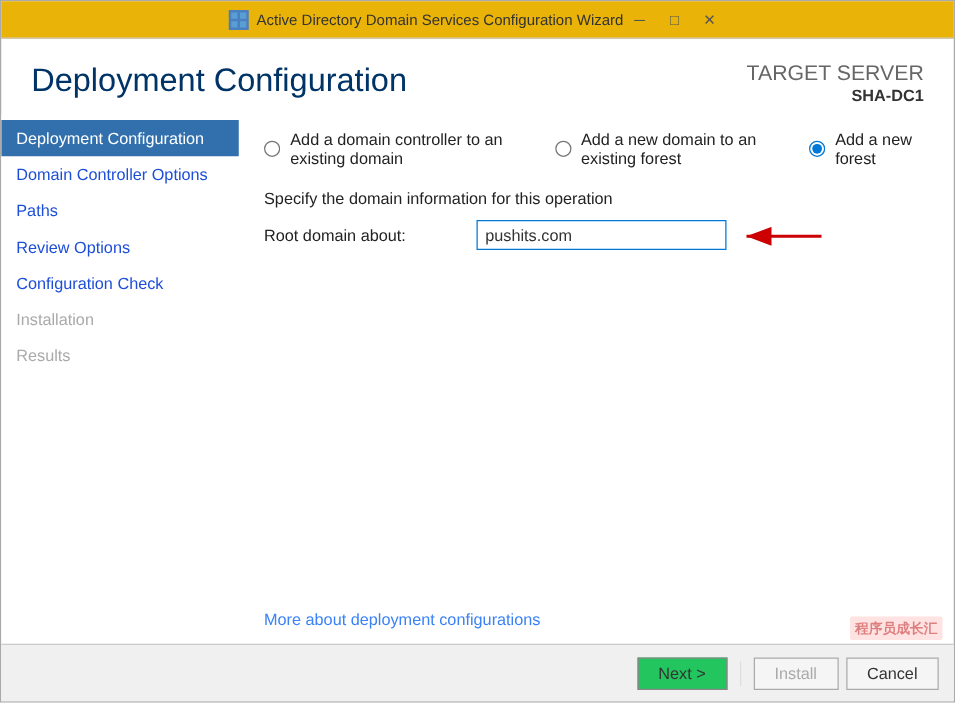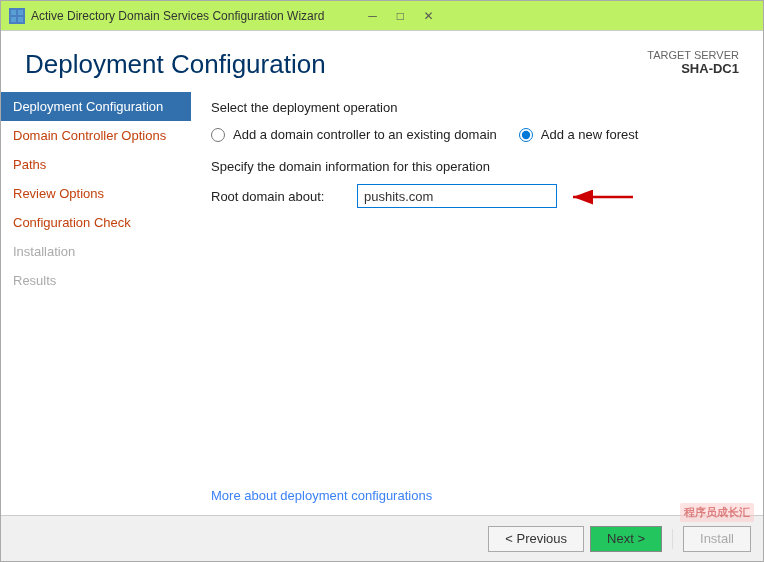--- a/index.html
+++ b/index.html
@@ -14,28 +14,27 @@
     .window {
       width: 764px;
       height: 562px;
       background: #fff;
       border: 1px solid #aaa;
       display: flex;
       flex-direction: column;
     }
     .titlebar {
       height: 30px;
-      background: #bef264;
+      background: #eab308;
       border-bottom: 1px solid #ccc;
       display: flex;
       align-items: center;
       padding: 0 8px;
-      justify-content: flex-start;
+      justify-content: center;
       flex-shrink: 0;
-      gap: 35px;
     }
     .titlebar-left {
       display: flex;
       align-items: center;
       gap: 6px;
     }
     .titlebar-icon {
       width: 16px;
       height: 16px;
       background: #4a7fc1;
@@ -77,21 +76,21 @@
       font-size: 26px;
       font-weight: 300;
       color: #003366;
     }
     .target-server {
       text-align: right;
       font-size: 12px;
       color: #333;
     }
     .target-server .label {
-      font-size: 11px;
+      font-size: 17px;
       color: #666;
     }
     .target-server .name {
       font-weight: bold;
       font-size: 13px;
     }
 
     .main-body {
       display: flex;
       flex: 1;
@@ -100,21 +99,21 @@
 
     .sidebar {
       width: 190px;
       background: #fff;
       flex-shrink: 0;
       padding-top: 4px;
     }
     .sidebar-item {
       padding: 7px 12px;
       font-size: 13px;
-      color: #c2410c;
+      color: #1d4ed8;
       cursor: pointer;
       white-space: nowrap;
     }
     .sidebar-item.active {
       background: #3170ad;
       color: white;
     }
     .sidebar-item.disabled {
       color: #aaa;
       cursor: default;
@@ -222,21 +221,21 @@
       border-color: #888;
     }
     .btn.disabled {
       color: #aaa;
       cursor: default;
       background: #f5f5f5;
     }
 
     .watermark {
       position: absolute;
-      bottom: 40px;
+      bottom: 50px;
       right: 10px;
       font-size: 11px;
       color: rgba(200,60,60,0.6);
       font-weight: bold;
       pointer-events: none;
       background: rgba(255,200,200,0.5);
       padding: 2px 4px;
       border-radius: 2px;
     }
 
@@ -312,26 +311,29 @@
         </div>
         <div class="sidebar-item disabled">
           <span>Installation</span>
         </div>
         <div class="sidebar-item disabled">
           <span>Results</span>
         </div>
       </div>
 
       <div class="right-panel">
-        <div class="section-label">Select the deployment operation</div>
 
         <div class="radio-group">
           <label class="radio-row">
             <input type="radio" name="deployment" style="">
             <span>Add a domain controller to an existing domain</span>
+          </label>
+          <label class="radio-row">
+            <input type="radio" name="deployment" style="">
+            <span>Add a new domain to an existing forest</span>
           </label>
           <div style="position:relative; display:flex; align-items:center;justify-content:center;">
             <label class="radio-row">
               <input type="radio" name="deployment" checked="" style="">
               <span>Add a new forest</span>
             </label>
 
             <svg class="annotation-arrow" style="position:absolute; left:260px; top:-4px;" width="70" height="26" viewBox="0 0 70 26">
               <defs>
                 <marker id="arrowhead" markerWidth="8" markerHeight="6" refX="8" refY="3" orient="auto">
@@ -340,21 +342,21 @@
               </defs>
               <line x1="68" y1="13" x2="8" y2="13" stroke="#cc0000" stroke-width="2.5" marker-end="url(#arrowhead)"></line>
             </svg>
           </div>
         </div>
 
         <div class="domain-section">
           <div class="section-label">Specify the domain information for this operation</div>
           <div class="domain-field-row" style="position:relative;">
             <span class="domain-field-label">Root domain about:</span>
-            <div style="position:relative; display:flex; align-items:center;">
+            <div style="position:relative; display:flex; align-items:center;margin-left:24px;">
               <input type="text" class="domain-field-input" value="pushits.com" style="">
 
               <svg style="position:absolute; left:208px; top:2px;" width="70" height="22" viewBox="0 0 70 22">
                 <defs>
                   <marker id="arrowhead2" markerWidth="8" markerHeight="6" refX="8" refY="3" orient="auto">
                     <polygon points="0 0, 8 3, 0 6" fill="#cc0000"></polygon>
                   </marker>
                 </defs>
                 <line x1="68" y1="11" x2="8" y2="11" stroke="#cc0000" stroke-width="2.5" marker-end="url(#arrowhead2)"></line>
               </svg>
@@ -362,27 +364,27 @@
           </div>
         </div>
 
         <div class="link-area">
           <a class="help-link" href="#">More about deployment configurations</a>
         </div>
       </div>
     </div>
 
     <div class="bottom-bar">
-      <button class="btn">
-        <span>&lt; Previous</span>
-      </button>
       <button class="btn primary">
         <span>Next &gt;</span>
       </button>
       <div class="divider"></div>
       <button class="btn disabled">
         <span>Install</span>
       </button>
+      <button class="btn">
+        <span>Cancel</span>
+      </button>
     </div>
   </div>
 
   <div class="watermark">程序员成长汇</div>
 </div>
 
 </body></html>

